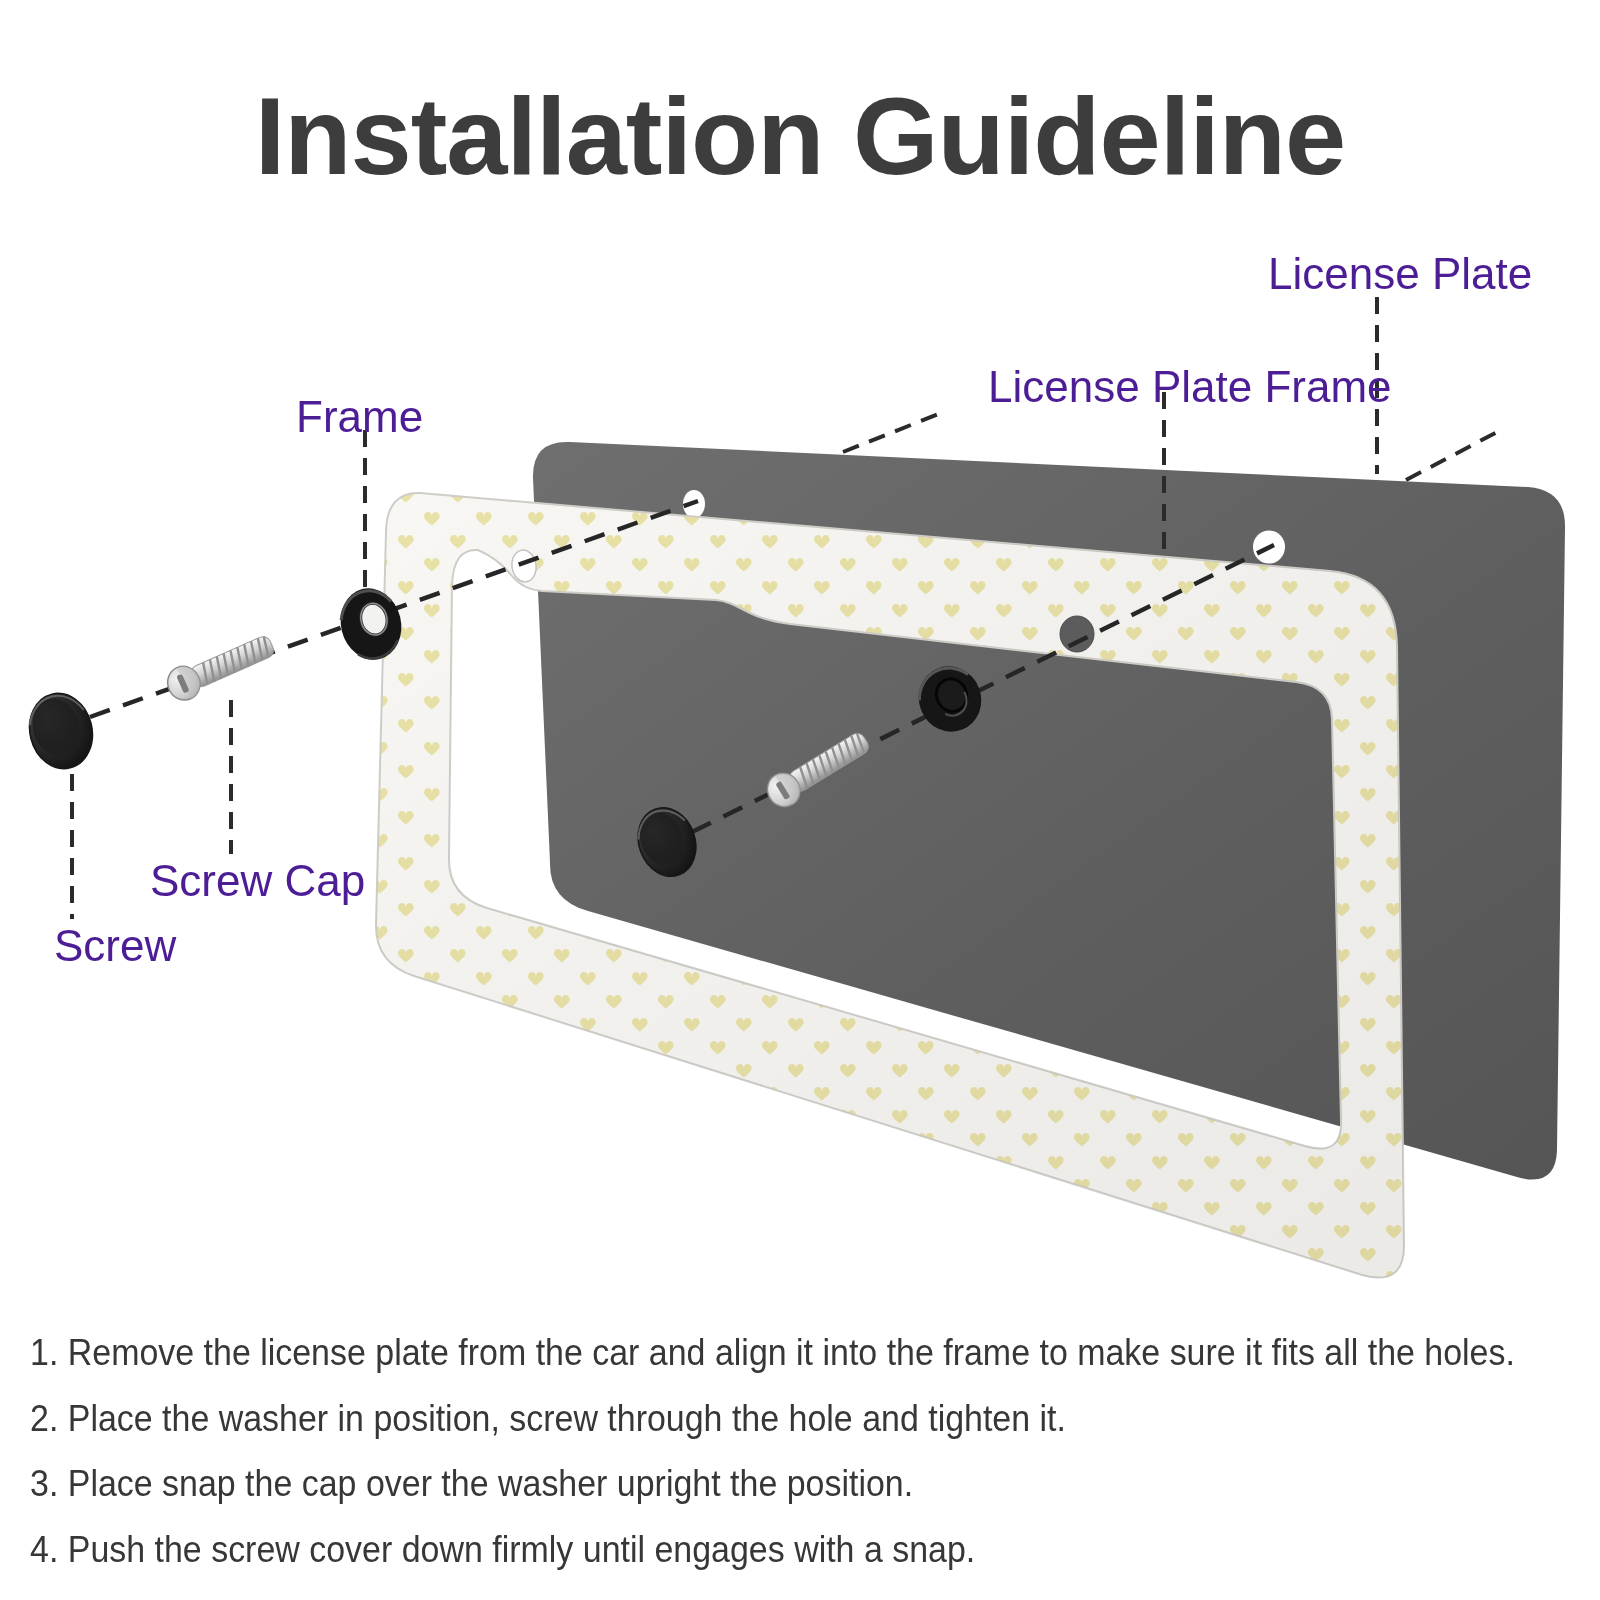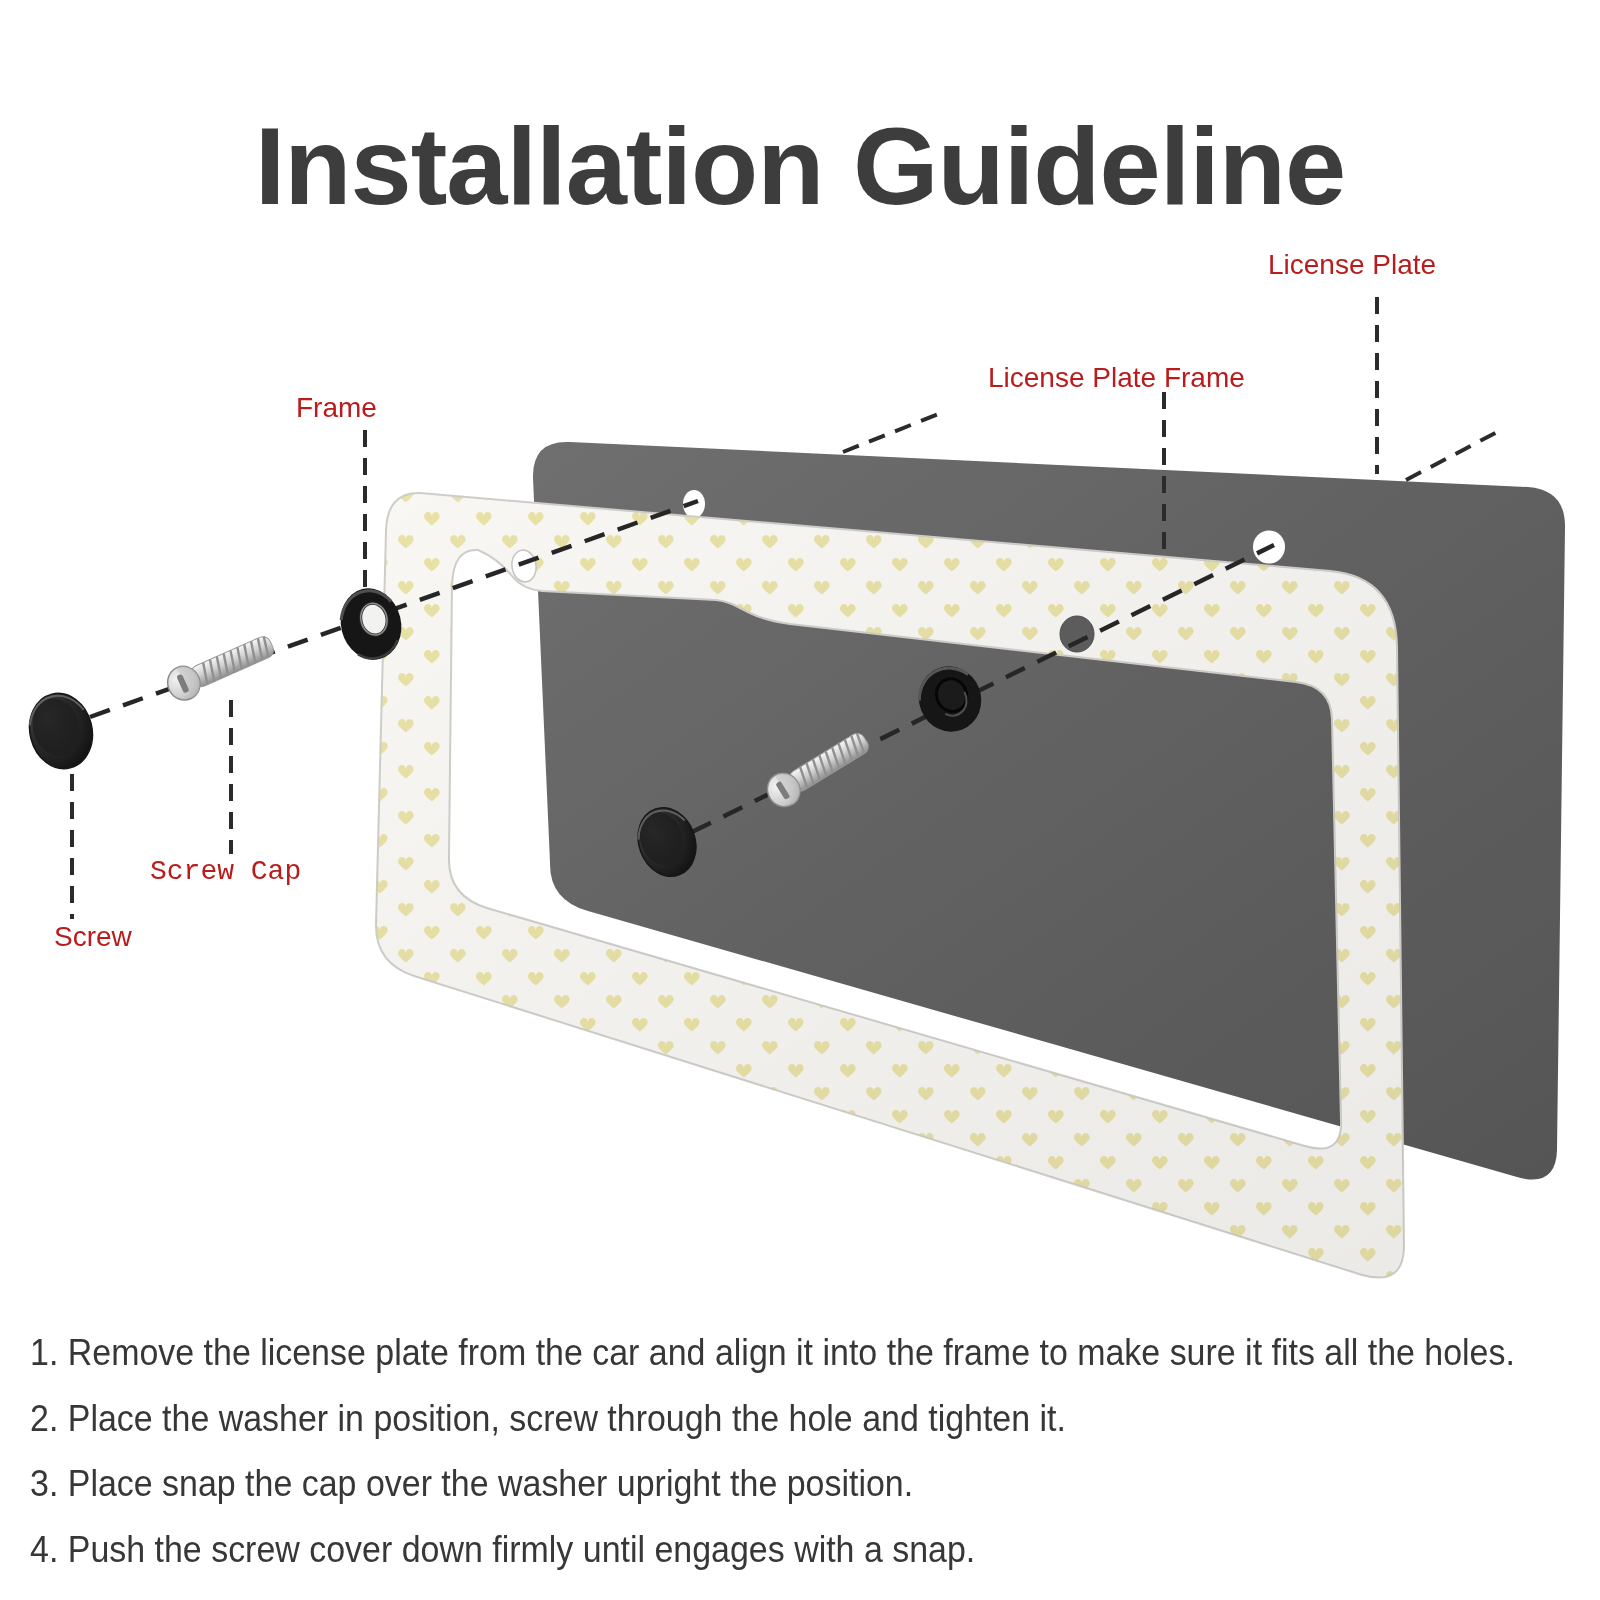--- a/index.html
+++ b/index.html
@@ -4,29 +4,28 @@
 <style>
   html,body{margin:0;padding:0;}
   body{
     width:1600px;height:1600px;position:relative;background:#ffffff;
     font-family:"Liberation Sans", sans-serif;overflow:hidden;
   }
   .page-title{
     position:absolute;left:0;right:0;top:72px;text-align:center;
     font-size:110px;font-weight:bold;color:#3d3d3d;letter-spacing:-1px;
     white-space:nowrap;
-    margin-top:30px;
   }
   .diagram-label{
-    position:absolute;font-size:28px;color:#b91c1c;white-space:nowrap;
+    position:absolute;font-size:44px;color:#4c1d95;white-space:nowrap;
   }
   .label-washer{left:296px;top:392px;}
   .label-license-plate{left:1268px;top:249px;}
   .label-license-plate-frame{left:988px;top:362px;}
-  .label-screw-cap{left:150px;top:856px;font-family:Liberation Mono, monospace;}
+  .label-screw-cap{left:150px;top:856px;}
   .label-screw{left:22px;top:921px;margin-left:32px;}
   .instructions{
     position:absolute;left:30px;top:1320px;
     font-size:36.5px;line-height:65.5px;color:#373737;
     transform:scaleX(0.93);transform-origin:left top;white-space:nowrap;
   }
   .diagram-svg{position:absolute;left:0;top:0;}
 </style>
 </head>
 <body>

